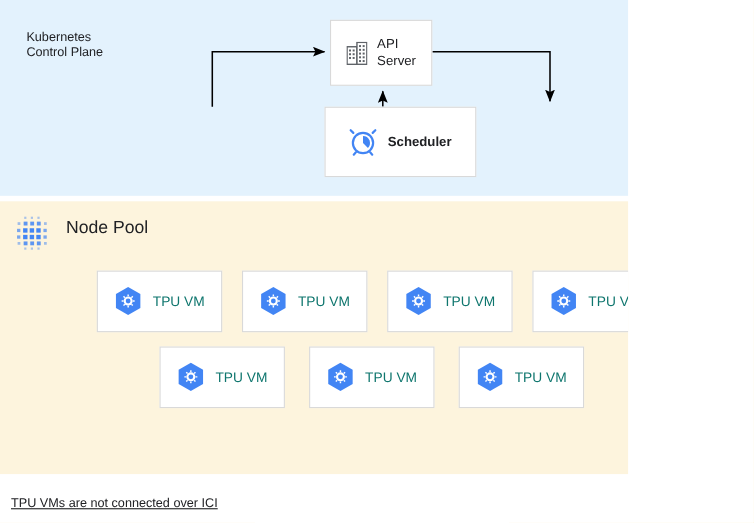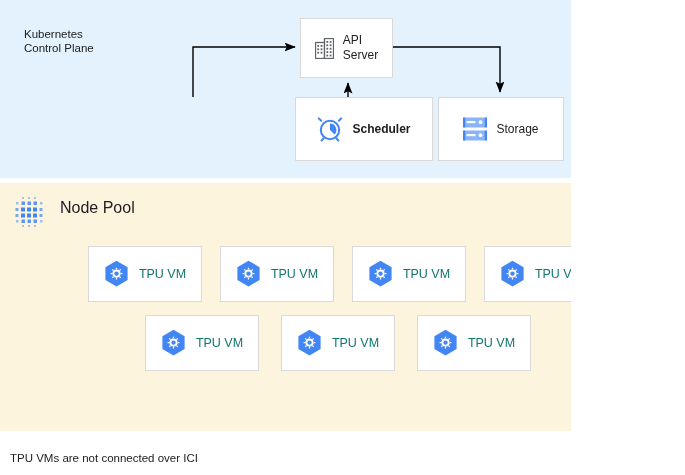--- a/index.html
+++ b/index.html
@@ -114,20 +114,21 @@
     pointer-events: none;
   }
 
   
   #footer-note {
     position: absolute;
     left: 10px;
     top: 452px;
     font-size: 11.5px;
     color: #202124;
+    text-decoration: underline;
   }
 </style>
 </head>
 <body>
 
 <div id="canvas">
 
   <div class="band" id="control-plane-band"></div>
   <div class="band" id="node-pool-band"></div>
 
@@ -228,37 +229,20 @@
           <path d="M6.5 22.5 L4.6 24.6"></path>
           <path d="M19.5 22.5 L21.4 24.6"></path>
         </g>
         <circle cx="13" cy="14" r="9.2" fill="none" stroke="#4285f4" stroke-width="2"></circle>
         <path d="M13 14 L13 7.6 A6.4 6.4 0 0 1 17.5 18.5 Z" fill="#4285f4"></path>
       </svg>
     </span>
     <span class="label">Scheduler</span>
   </div>
 
-  <div class="node-box" id="storage-box">
-    <span class="icon-wrap">
-      <svg width="24" height="26" viewBox="0 0 24 26">
-        <rect x="1" y="1.5" width="22" height="10" rx="0.8" fill="#8ab4f8"></rect>
-        <rect x="1" y="14.5" width="22" height="10" rx="0.8" fill="#8ab4f8"></rect>
-        <rect x="3.5" y="5" width="9" height="2.2" fill="#ffffff"></rect>
-        <rect x="3.5" y="18" width="9" height="2.2" fill="#ffffff"></rect>
-        <circle cx="17.5" cy="6.2" r="1.9" fill="#ffffff"></circle>
-        <circle cx="17.5" cy="19.2" r="1.9" fill="#ffffff"></circle>
-        <rect x="0" y="1.5" width="2.2" height="10" fill="#4285f4"></rect>
-        <rect x="0" y="14.5" width="2.2" height="10" fill="#4285f4"></rect>
-        <rect x="21.8" y="1.5" width="2.2" height="10" fill="#4285f4"></rect>
-        <rect x="21.8" y="14.5" width="2.2" height="10" fill="#4285f4"></rect>
-      </svg>
-    </span>
-    <span class="label">Storage</span>
-  </div>
 
   <div class="tpu-box" style="left:88px;  top:246px;">
     <span class="icon-wrap">
       <svg width="25" height="28" viewBox="0 0 25 28">
         <path d="M12.5 0.8 L23.6 7.2 V20 L12.5 26.4 L1.4 20 V7.2 Z" fill="#4285f4"></path>
         <g fill="#ffffff">
           <circle cx="12.5" cy="13.6" r="4.1"></circle>
         </g>
         <circle cx="12.5" cy="13.6" r="2.2" fill="#4285f4"></circle>
         <g stroke="#ffffff" stroke-width="1.3">

